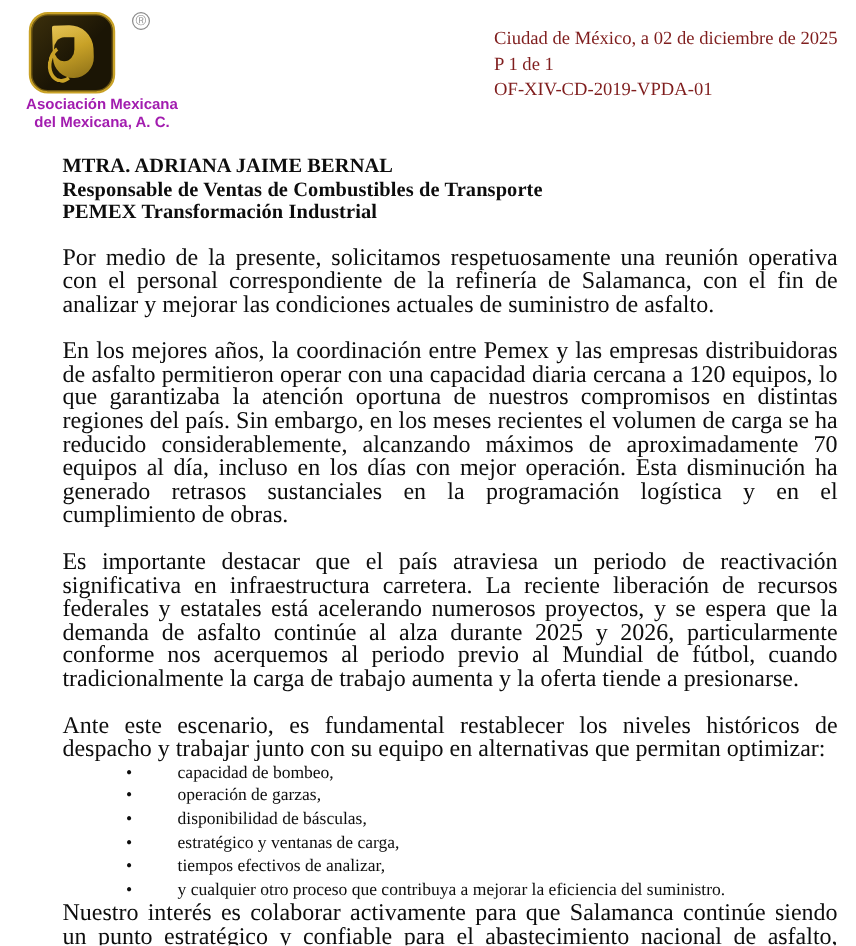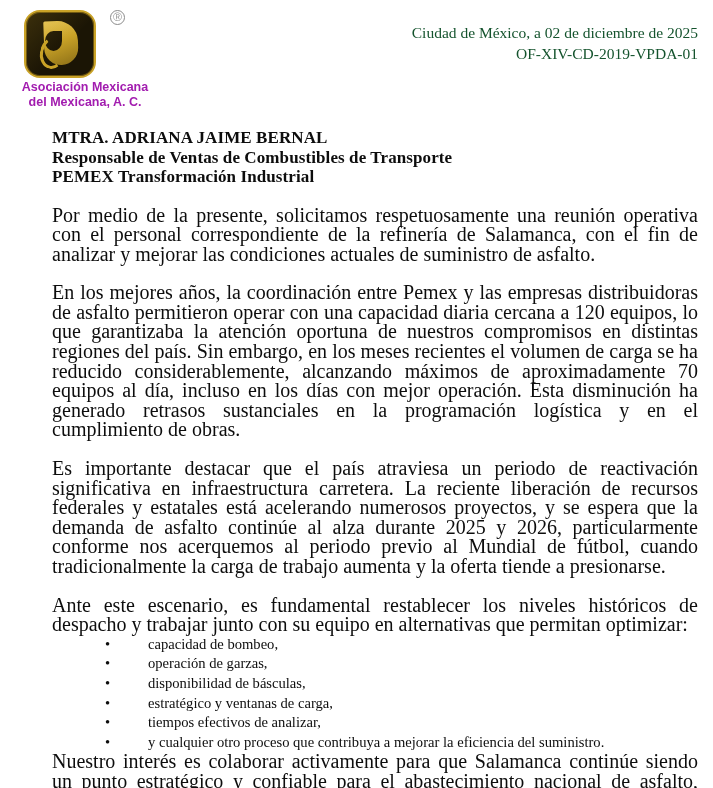--- a/index.html
+++ b/index.html
@@ -119,24 +119,23 @@
     line-height: 15px;
     color: #a21caf;
     text-align: center;
     width: 150px;
   }
 
   .header-meta {
     position: absolute;
     right: 15px;
     top: 22px;
-    text-align: right;
     font-size: 15.5px;
     line-height: 21px;
-    color: #14532d;
+    color: #7f1d1d;
     white-space: nowrap;
   }
 
   
   .body-area {
     position: absolute;
     left: 52px;
     top: 128px;
     width: 646px;
   }
@@ -206,20 +205,21 @@
         <div class="logo-reg">Ⓡ</div>
       </div>
       <div class="logo-name">
         <div>Asociación Mexicana</div>
         <div>del Mexicana, A. C.</div>
       </div>
     </div>
 
     <div class="header-meta">
       <div>Ciudad de México, a 02 de diciembre de 2025</div>
+      <div>P 1 de 1</div>
       <div>OF-XIV-CD-2019-VPDA-01</div>
     </div>
   </div>
 
   <div class="body-area">
 
     <div class="recipient">
       <div>MTRA. ADRIANA JAIME BERNAL</div>
       <div>Responsable de Ventas de Combustibles de Transporte</div>
       <div>PEMEX Transformación Industrial</div>

